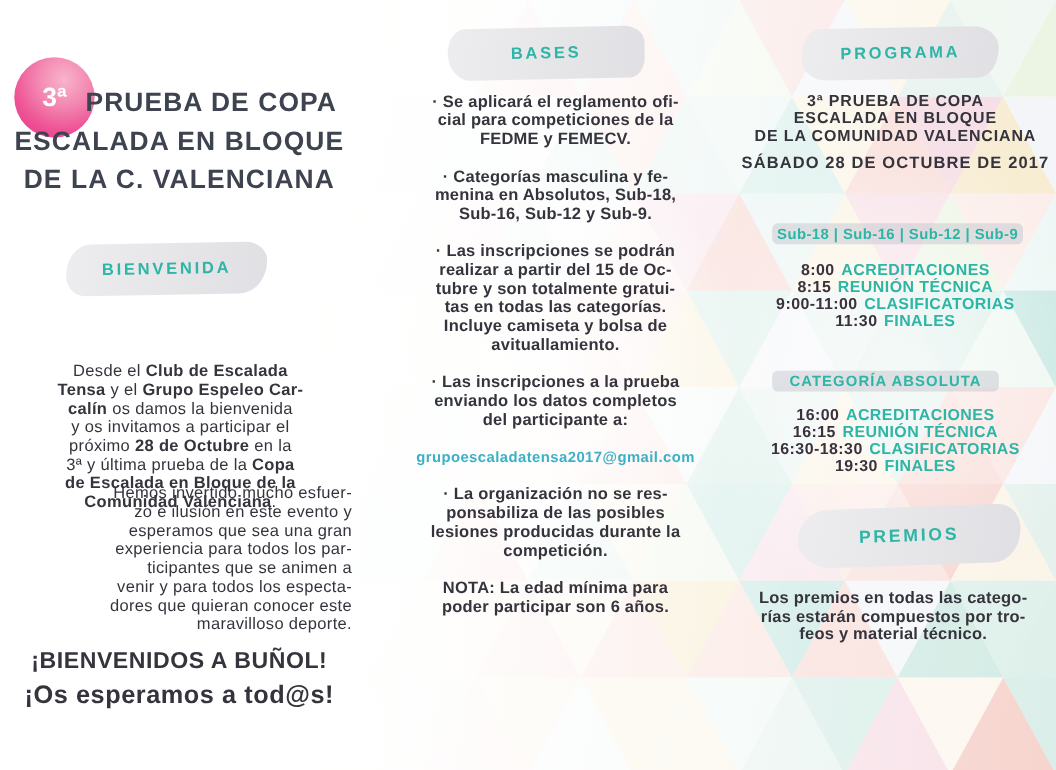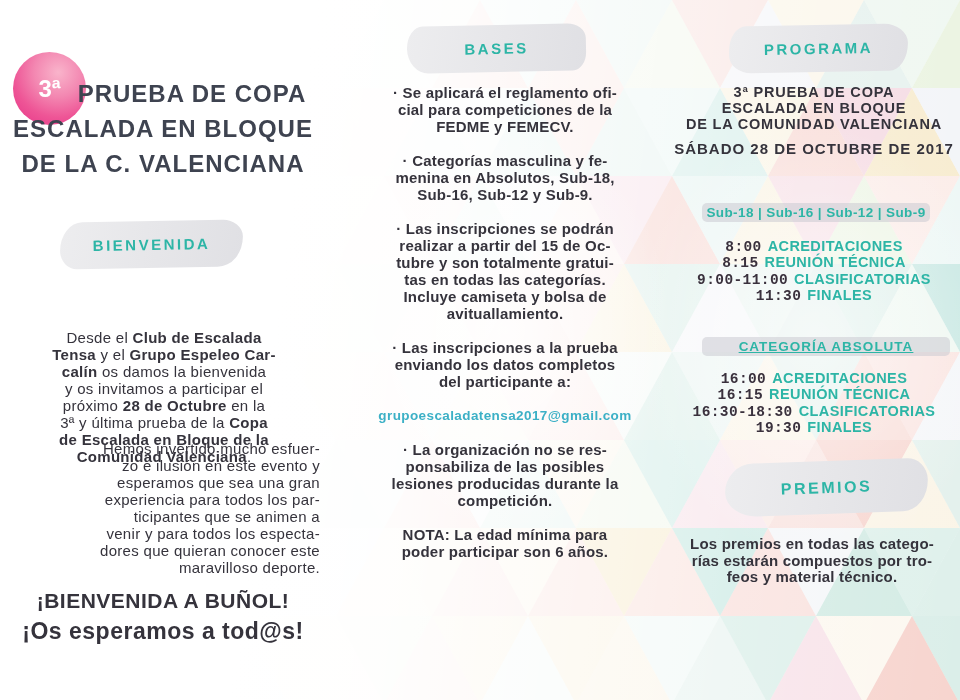--- a/index.html
+++ b/index.html
@@ -53,26 +53,26 @@
 
   
   .prog-title{position:absolute;left:662px;top:84px;width:304px;text-align:center;font-size:14.5px;
     font-weight:700;line-height:16px;color:var(--dark,#35333c);letter-spacing:.8px;}
   .prog-title span{display:block;}
   .prog-date{position:absolute;left:662px;top:140px;width:304px;text-align:center;font-size:15px;
     font-weight:700;letter-spacing:1px;color:var(--dark,#35333c);}
   .pill{position:absolute;background:rgba(203,203,209,.55);border-radius:5px;display:flex;align-items:center;
     justify-content:center;font-weight:700;font-size:13.5px;color:var(--teal,#2db5a6);letter-spacing:.4px;}
   .pill-sub{left:702px;top:203px;width:228px;height:19px;}
-  .pill-abs{left:702px;top:337px;width:248px;height:19px;letter-spacing:1px;text-decoration:underline;}
+  .pill-abs{left:702px;top:337px;width:206px;height:19px;letter-spacing:1px;}
   .sched{position:absolute;left:662px;width:304px;text-align:center;}
   .sched1{top:239px;}
   .sched2{top:371px;}
   .sched-row{font-size:14.5px;font-weight:700;line-height:15.3px;letter-spacing:.4px;}
-  .sched-row .time{color:#3a313d;margin-right:6px;font-family:Liberation Mono, monospace;}
+  .sched-row .time{color:#3a313d;margin-right:6px;}
   .sched-row .slabel{color:var(--teal,#2db5a6);}
   .premios-text{position:absolute;left:658px;top:536px;width:308px;margin:0;text-align:center;font-size:15px;
     font-weight:700;line-height:16.5px;color:var(--dark,#35333c);white-space:pre-line;letter-spacing:.2px;}
 </style>
 </head>
 <body>
 
 <div class="canvas">
   <svg id="bg-mesh" class="bg-mesh" xmlns="http://www.w3.org/2000/svg" viewBox="0 0 960 700">
       <polygon points="-96,0 0,0 -48,88" fill="#dfe4ec" fill-opacity="0.081"></polygon>
@@ -291,21 +291,21 @@
 de Escalada en Bloque de la
 Comunidad Valenciana</span><span>.</span></p>
       <p class="body-text effort">Hemos invertido mucho esfuer-
 zo e ilusión en este evento y
 esperamos que sea una gran
 experiencia para todos los par-
 ticipantes que se animen a
 venir y para todos los especta-
 dores que quieran conocer este
 maravilloso deporte.</p>
-      <p class="closing1">¡BIENVENIDA A BUÑOL!</p>
+      <p class="closing1">¡BIENVENIDOS A BUÑOL!</p>
       <p class="closing2">¡Os esperamos a tod@s!</p>
     </section>
 
     <section>
       <div class="blob blob-bases">
         <span class="blob-label">BASES</span>
       </div>
       <div class="bases-list">
         <p>· Se aplicará el reglamento ofi-
 cial para competiciones de la

